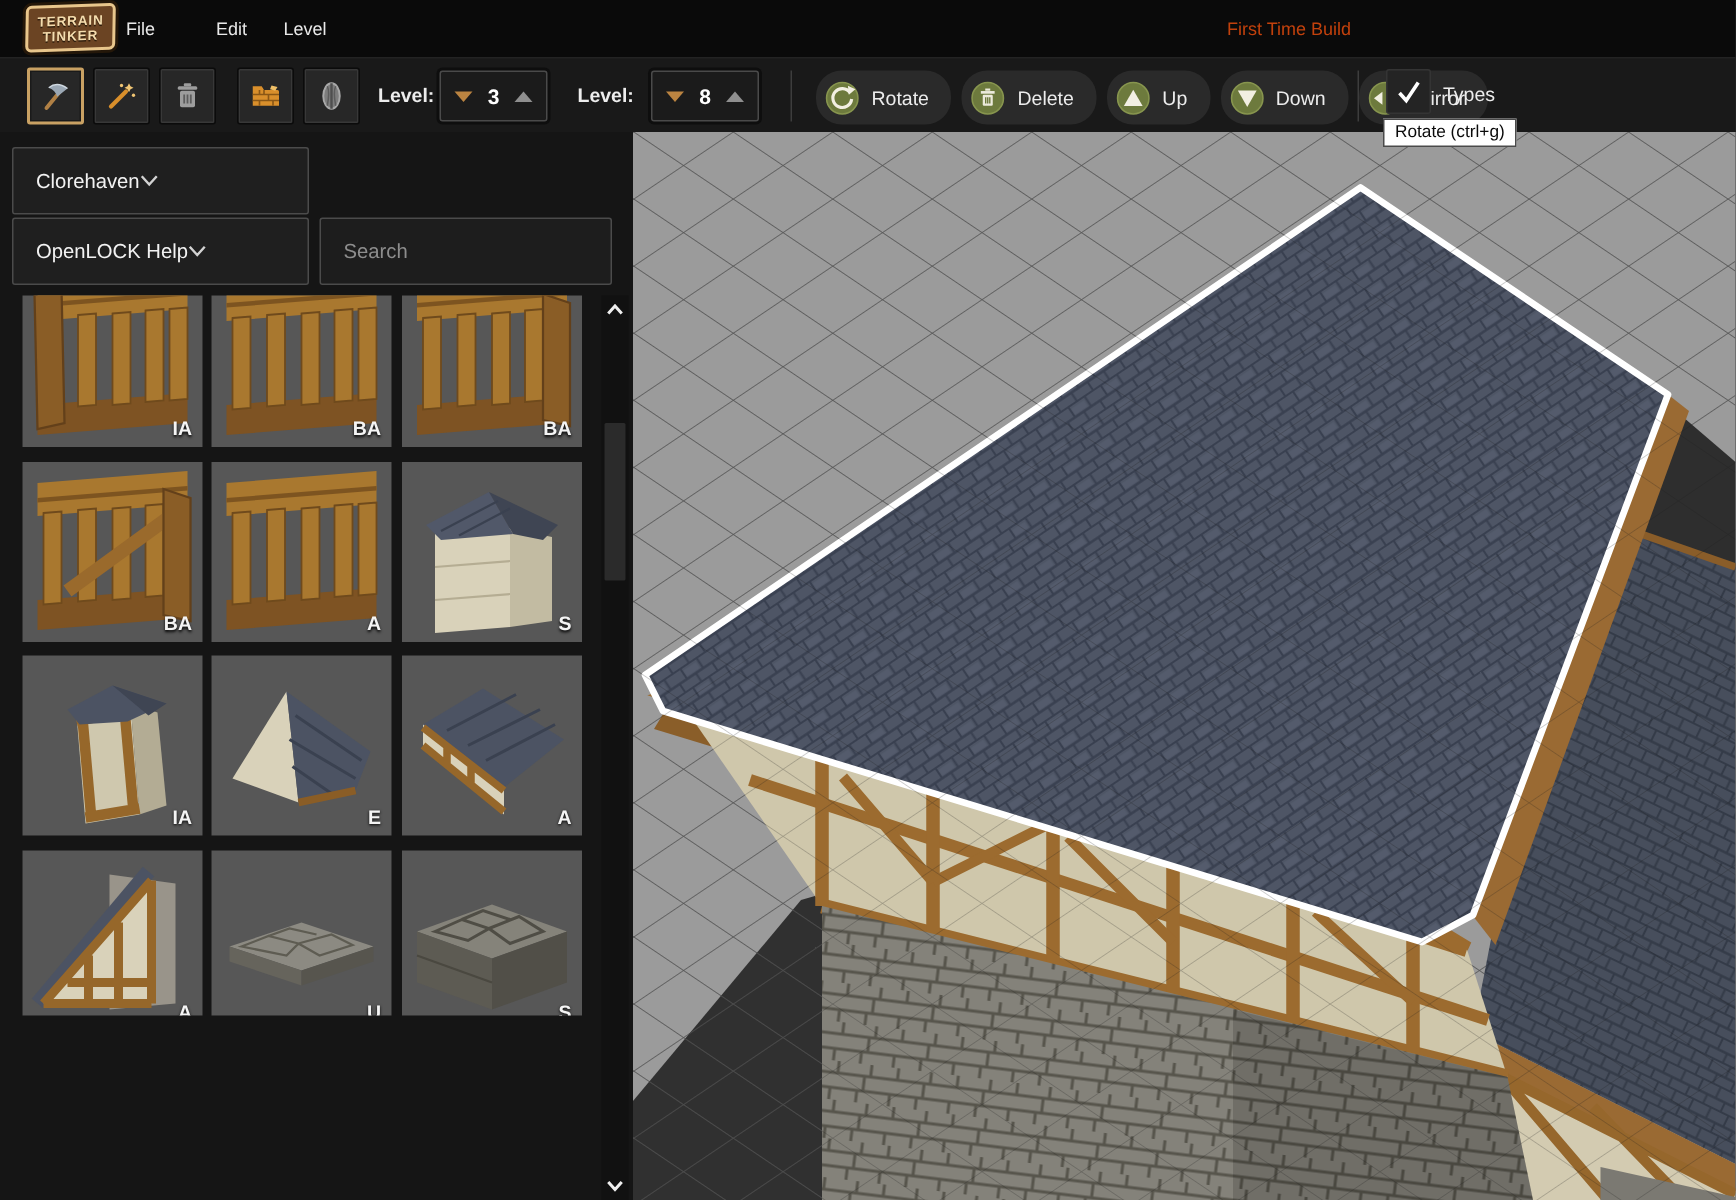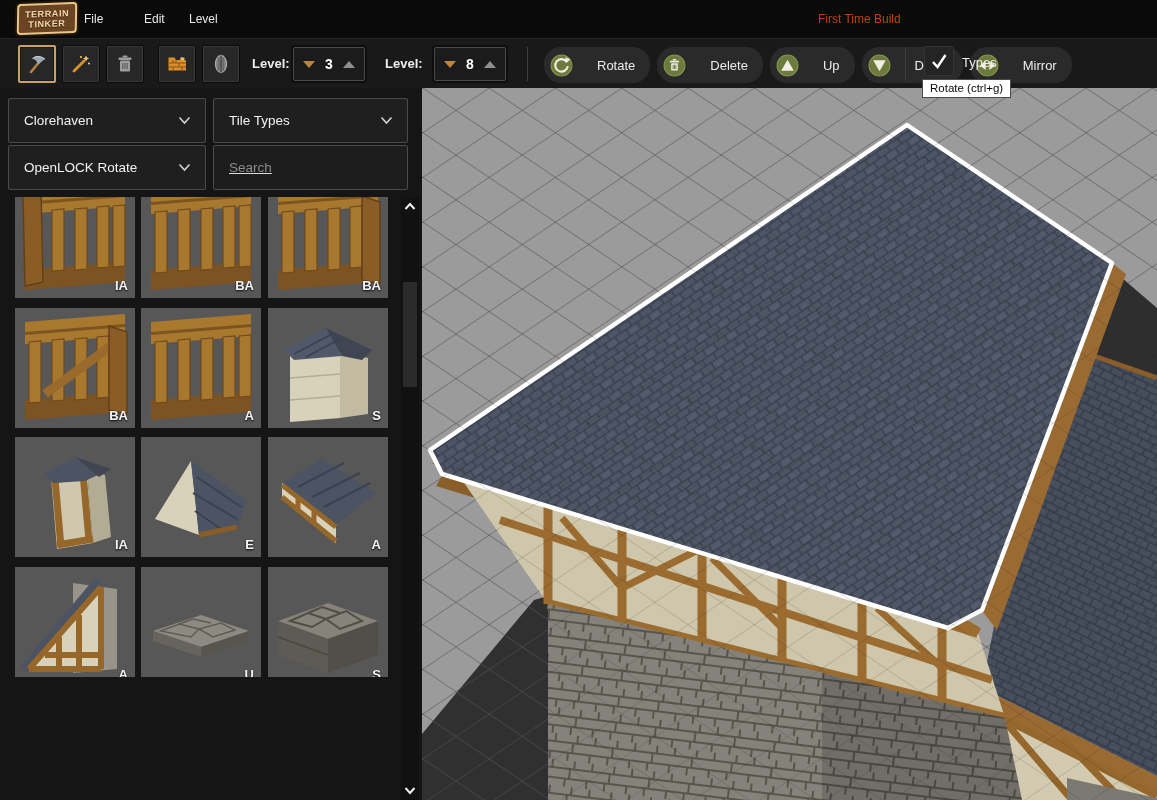--- a/index.html
+++ b/index.html
@@ -29,37 +29,37 @@
     border:1px solid #4a4a4a; box-shadow:0 0 0 2px #0e0e0e; border-radius:2px;
     display:flex; align-items:center; justify-content:space-between; padding:0 9px; }
   .spin-down { width:0; height:0; border-left:6px solid transparent; border-right:6px solid transparent;
     border-top:7px solid #bb8441; }
   .spin-up { width:0; height:0; border-left:6px solid transparent; border-right:6px solid transparent;
     border-bottom:7px solid #8f8f8f; }
   .spin-val { color:#fff; font-size:14px; font-weight:bold; }
   .vsep { position:absolute; top:8px; width:1px; height:34px; background:#3d3d3d; }
   #actions { position:absolute; left:544px; top:8px; display:flex; gap:7px; }
   .action-btn { height:36px; background:#2a2a2a; border-radius:17px; display:flex; align-items:center;
-    padding:0 15px 0 6px; gap:24px; border:none; }
+    padding:0 15px 0 6px; gap:8px; border:none; }
   .action-btn span { color:#ececec; font-size:13px; }
   .chk { position:absolute; left:924px; top:7px; width:30px; height:30px; background:#242424;
     border:1px solid #343434; border-radius:2px; display:flex; align-items:center; justify-content:center; }
   #group-label { position:absolute; left:962px; top:16px; font-size:13px; color:#ededed; }
   #tooltip { position:absolute; left:922px; top:79px; z-index:60; background:#fff; color:#0a0a0a;
     border:1px solid #4a4a4a; font-size:11.5px; padding:2px 7px 3px; white-space:nowrap; }
 
   
   #leftpanel { position:absolute; left:0; top:88px; width:422px; height:712px; background:#151515; }
   .dd { position:absolute; height:45px; background:#1f1f1f; border:1px solid #4b4b4b; border-radius:2px;
-    display:flex; align-items:center; justify-content:space-between; padding:0 14px 0 15px; }
+    display:flex; align-items:center; padding:0 14px 0 15px; }
   .dd span { color:#f2f2f2; font-size:13.5px; }
   .searchbox { position:absolute; height:45px; background:#1d1d1d; border:1px solid #4b4b4b; border-radius:2px;
     display:flex; align-items:center; padding:0 12px 0 15px; }
   .searchbox input { flex:1; background:transparent; border:none; outline:none; color:#ddd;
-    font-size:13.5px; font-family:"Liberation Sans",sans-serif;text-decoration:underline; }
+    font-size:13.5px; font-family:"Liberation Sans",sans-serif; }
   .searchbox input::placeholder { color:#8d8d8d; }
   #tilewrap { position:absolute; left:0; top:109px; width:400px; height:480px; overflow:hidden; }
   .tile { position:absolute; width:120px; height:120px; background:#575757; }
   .tile svg { position:absolute; left:0; top:0; width:120px; height:120px; }
   .tile .lbl { position:absolute; right:7px; bottom:5px; color:#f4f4f4; font-size:13px; font-weight:bold;
     text-shadow:0 1px 2px #000; }
   #scrollbar { position:absolute; left:401px; top:109px; width:18px; height:603px; background:#111; }
   #scroll-thumb { position:absolute; left:2px; top:85px; width:14px; height:105px; background:#2b2b2b; border-radius:1px; }
   .scroll-arrow { position:absolute; left:3px; width:12px; height:9px; }
 
@@ -268,28 +268,22 @@
 
 <div id="tooltip">Rotate (ctrl+g)</div>
 
 <div id="leftpanel">
   <div class="dd" style="left:8px; top:10px; width:198px">
     <span>Clorehaven</span>
     <svg width="13" height="9" viewBox="0 0 13 9">
       <polyline points="1.5,1.5 6.5,7 11.5,1.5" fill="none" stroke="#d2d2d2" stroke-width="1.6"></polyline>
     </svg>
   </div>
-  <div class="dd" style="left:213px; top:10px; width:195px">
-    <span>Tile Types</span>
-    <svg width="13" height="9" viewBox="0 0 13 9">
-      <polyline points="1.5,1.5 6.5,7 11.5,1.5" fill="none" stroke="#d2d2d2" stroke-width="1.6"></polyline>
-    </svg>
-  </div>
   <div class="dd" style="left:8px; top:57px; width:198px">
-    <span>OpenLOCK Rotate</span>
+    <span>OpenLOCK Help</span>
     <svg width="13" height="9" viewBox="0 0 13 9">
       <polyline points="1.5,1.5 6.5,7 11.5,1.5" fill="none" stroke="#d2d2d2" stroke-width="1.6"></polyline>
     </svg>
   </div>
   <div class="searchbox" style="left:213px; top:57px; width:195px">
     <input type="text" placeholder="Search" style="">
     <svg width="18" height="18" viewBox="0 0 18 18">
       <circle cx="7" cy="7" r="4.8" fill="none" stroke="#c9c9c9" stroke-width="1.6"></circle>
       <line x1="10.6" y1="10.6" x2="15.5" y2="15.5" stroke="#c9c9c9" stroke-width="1.6"></line>
     </svg>

